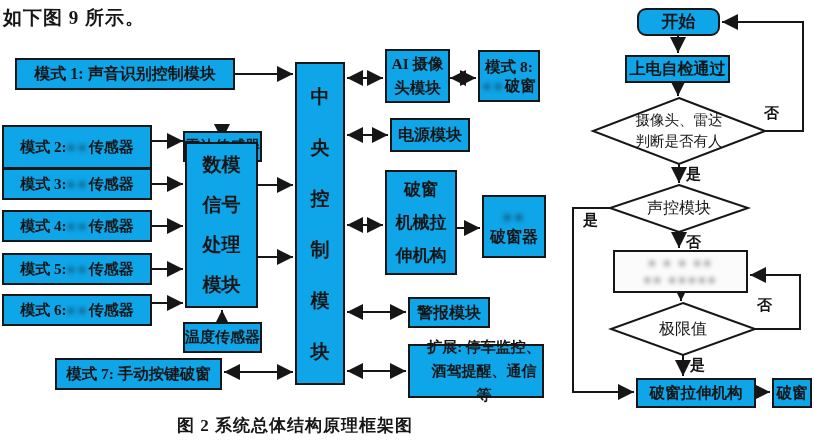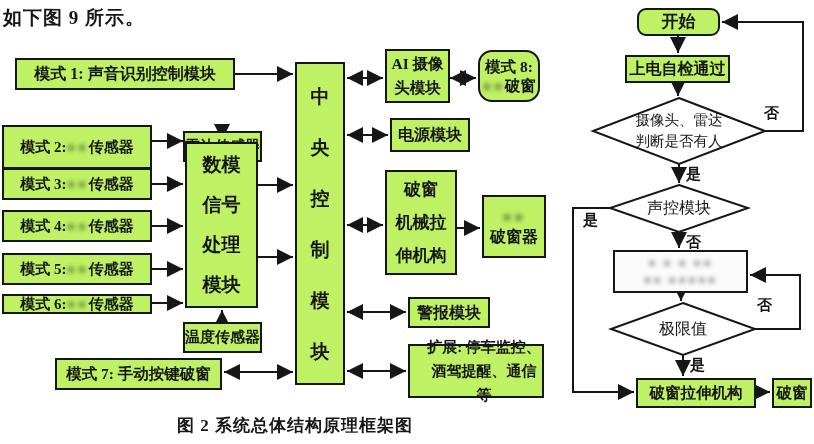--- a/index.html
+++ b/index.html
@@ -1,19 +1,19 @@
 <!DOCTYPE html>
 <html><head>
 <meta charset="utf-8">
 <style>
   html,body{margin:0;padding:0;background:#ffffff;}
   #page{position:relative;width:814px;height:444px;background:#ffffff;overflow:hidden;
         font-family:"Liberation Serif","DejaVu Serif",serif;color:#161616;}
   #wires{position:absolute;left:0;top:0;width:814px;height:444px;}
-  .box{position:absolute;box-sizing:border-box;border:2px solid #161616;background:#bef264;
+  .box{position:absolute;box-sizing:border-box;border:2px solid #161616;background:#0ea5e9;
        display:flex;align-items:center;justify-content:center;text-align:center;
        font-weight:600;line-height:1.25;}
   .ml{white-space:pre-line;}
   .vtext{white-space:pre-line;}
   .lbl{position:absolute;font-size:15px;font-weight:600;}
   .cap{position:absolute;font-size:17px;font-weight:600;letter-spacing:1px;}
   .intro{position:absolute;left:3px;top:5px;font-size:19px;font-weight:600;letter-spacing:1px;}
   .blur{filter:blur(2.6px);opacity:.5;letter-spacing:2px;}
   .dtext{position:absolute;display:flex;align-items:center;justify-content:center;
          text-align:center;font-weight:400;}
@@ -95,21 +95,21 @@
   <div class="box" style="left:2px;top:210px;width:150px;height:32px;font-size:15px;">
     <span>模式 4: </span>
       <span class="blur">●●</span>
       <span>传感器</span>
   </div>
   <div class="box" style="left:2px;top:253px;width:150px;height:32px;font-size:15px;">
     <span>模式 5: </span>
       <span class="blur">●●</span>
       <span>传感器</span>
   </div>
-  <div class="box" style="left:2px;top:294px;width:150px;height:20px;font-size:15px;">
+  <div class="box" style="left:2px;top:294px;width:150px;height:32px;font-size:15px;">
     <span>模式 6: </span>
       <span class="blur">●●</span>
       <span>传感器</span>
   </div>
 
   <div class="box vtext" style="left:185px;top:142px;width:73px;height:166px;font-size:19px;line-height:40px;">
     <span class="ml">数模
 信号
 处理
 模块</span>
@@ -130,21 +130,21 @@
 制
 模
 块</span>
   </div>
 
   <div class="box ml" style="left:385px;top:49px;width:65px;height:54px;font-size:15.5px;line-height:24px;">
     <span class="ml">AI 摄像
 头模块</span>
   </div>
 
-  <div class="box" style="left:478px;top:50px;width:62px;height:52px;font-size:15.5px;flex-direction:column;border-radius:14px;">
+  <div class="box" style="left:478px;top:50px;width:62px;height:52px;font-size:15.5px;flex-direction:column;">
     <span>模式 8:</span>
     <span><span class="blur">●●</span><span>破窗</span></span>
   </div>
 
   <div class="box" style="left:390px;top:118px;width:80px;height:34px;font-size:16px;">
     <span>电源模块</span>
   </div>
 
   <div class="box" style="left:385px;top:170px;width:72px;height:105px;font-size:17px;line-height:33px;">
     <span class="ml">破窗

